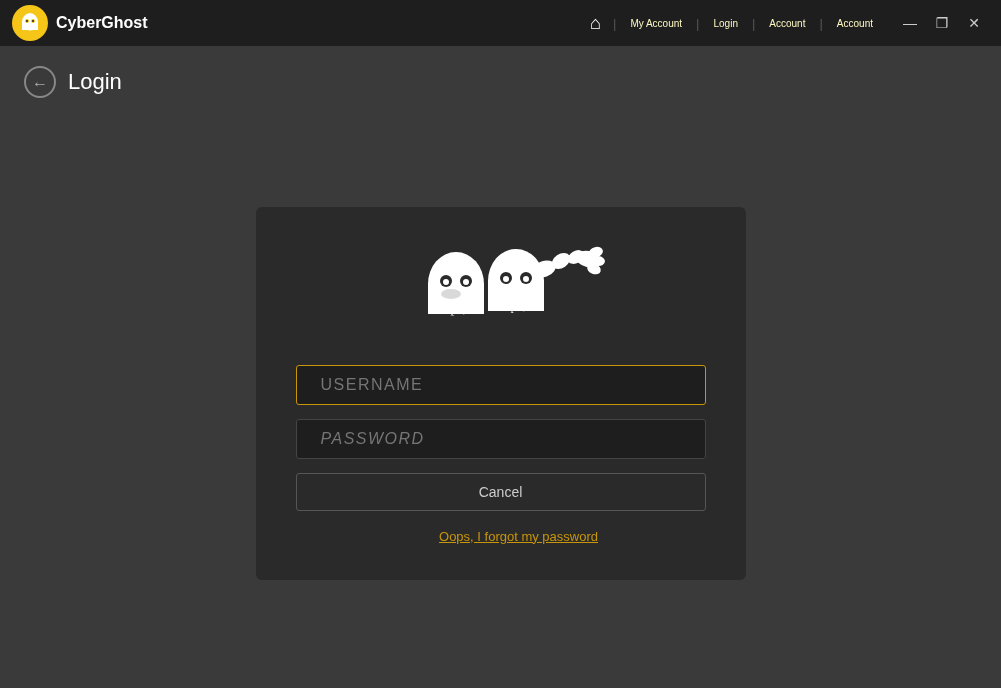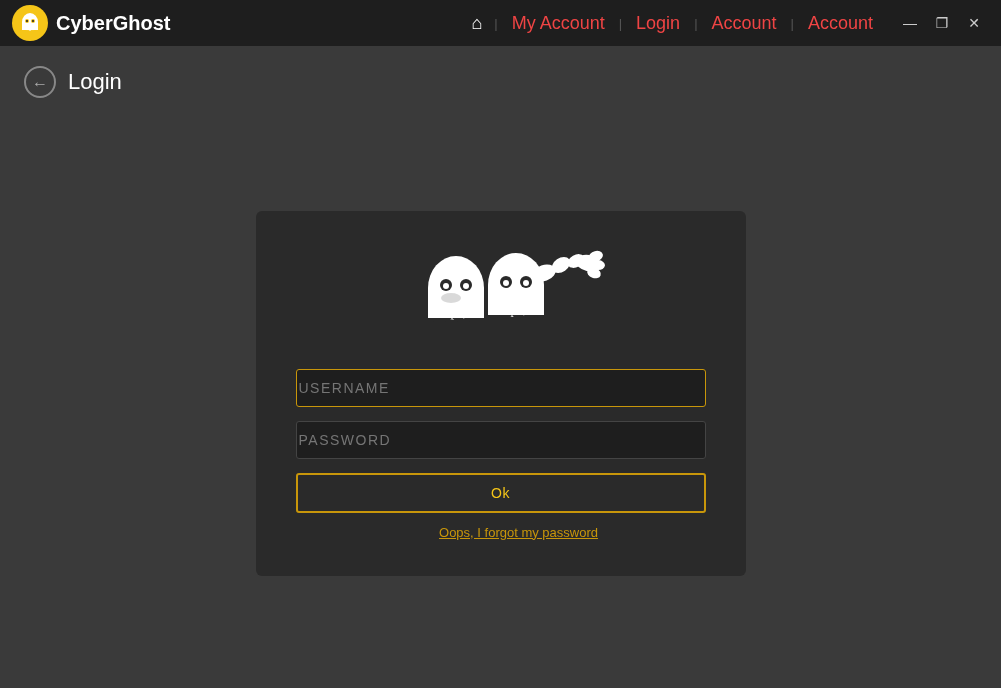--- a/index.html
+++ b/index.html
@@ -39,42 +39,42 @@
       display: flex;
       align-items: center;
       justify-content: center;
       font-size: 18px;
       color: #1e1e1e;
       font-weight: bold;
     }
 
     .logo-text {
       color: #ffffff;
-      font-size: 20px;
+      font-size: 16px;
       font-weight: 600;
     }
 
     .nav-spacer { flex: 1; }
 
     .nav-items {
       display: flex;
       align-items: center;
       gap: 4px;
     }
 
     .nav-home-icon {
       color: #ffffff;
       font-size: 18px;
       cursor: pointer;
       padding: 4px 8px;
     }
 
     .nav-item {
-      color: #ef4444;
-      font-size: 18px;
+      color: #fef9c3;
+      font-size: 10px;
       cursor: pointer;
       padding: 4px 10px;
       text-decoration: none;
     }
 
     .nav-divider {
       color: #555;
       font-size: 13px;
     }
 
@@ -167,33 +167,34 @@
     .ghost-svg {
       width: 210px;
       height: 95px;
     }
 
     .input-field {
       width: 100%;
       background: #1e1e1e;
       border: 1.5px solid #c8960a;
       border-radius: 3px;
-      padding: 10px 2px;
+      padding: 10px 24px;
       color: #888;
-      font-size: 14px;
+      font-size: 16px;
       letter-spacing: 1.5px;
       text-transform: uppercase;
       outline: none;
       margin-bottom: 14px;
       caret-color: #f5c518;
     }
 
     .input-field.password {
       border-color: #444;
       color: #666;
+      font-style: italic;
     }
 
     .btn-ok {
       width: 100%;
       background: transparent;
       border: 2px solid #c8960a;
       color: #f5c518;
       font-size: 14px;
       padding: 10px;
       border-radius: 3px;
@@ -305,20 +306,20 @@
           <ellipse cx="200" cy="13" rx="7" ry="5" fill="white" transform="rotate(-15, 200, 13)"></ellipse>
           <ellipse cx="202" cy="22" rx="7" ry="5" fill="white" transform="rotate(5, 202, 22)"></ellipse>
           <ellipse cx="198" cy="30" rx="7" ry="5" fill="white" transform="rotate(20, 198, 30)"></ellipse>
         </svg>
       </div>
 
       <input class="input-field" type="text" placeholder="USERNAME" style="">
 
       <input class="input-field password" type="password" placeholder="PASSWORD" style="">
 
-      <button class="btn-ok">Ok</button>
-
+
+      <button class="btn-cancel">Cancel</button>
 
       <button class="forgot-link">Oops, I forgot my password</button>
 
     </div>
   </div>
 </div>
 
 </body></html>

